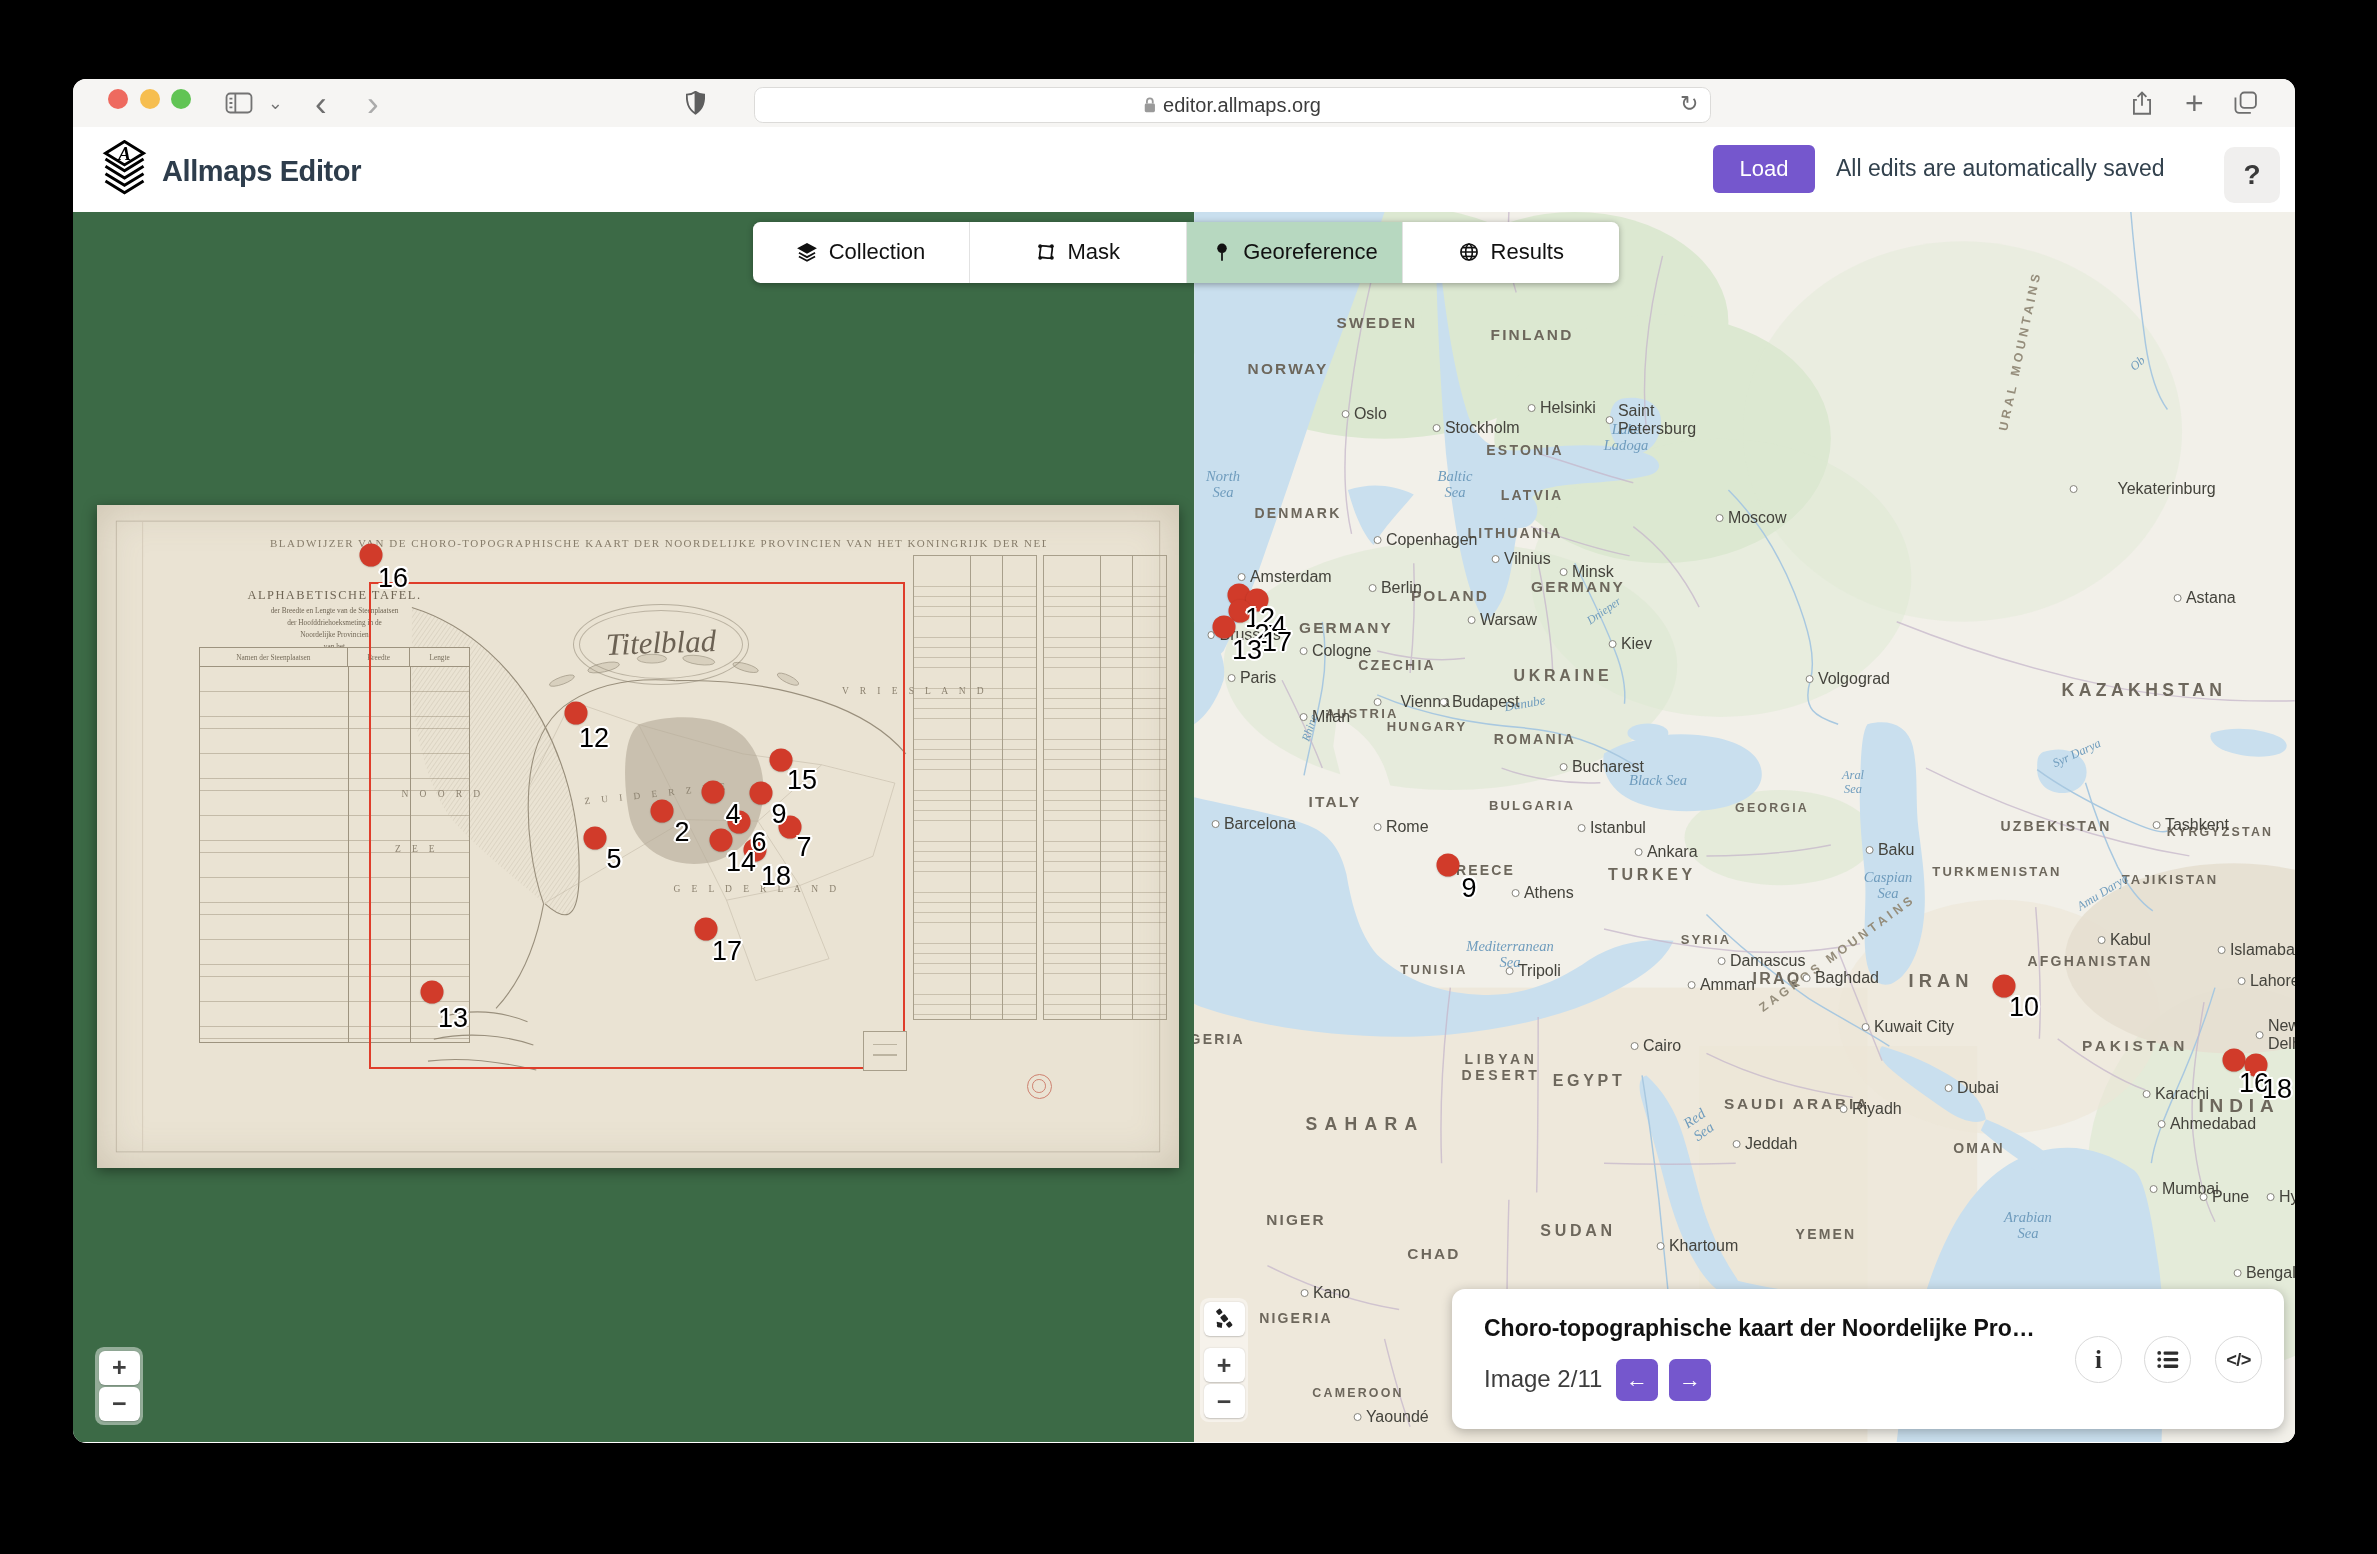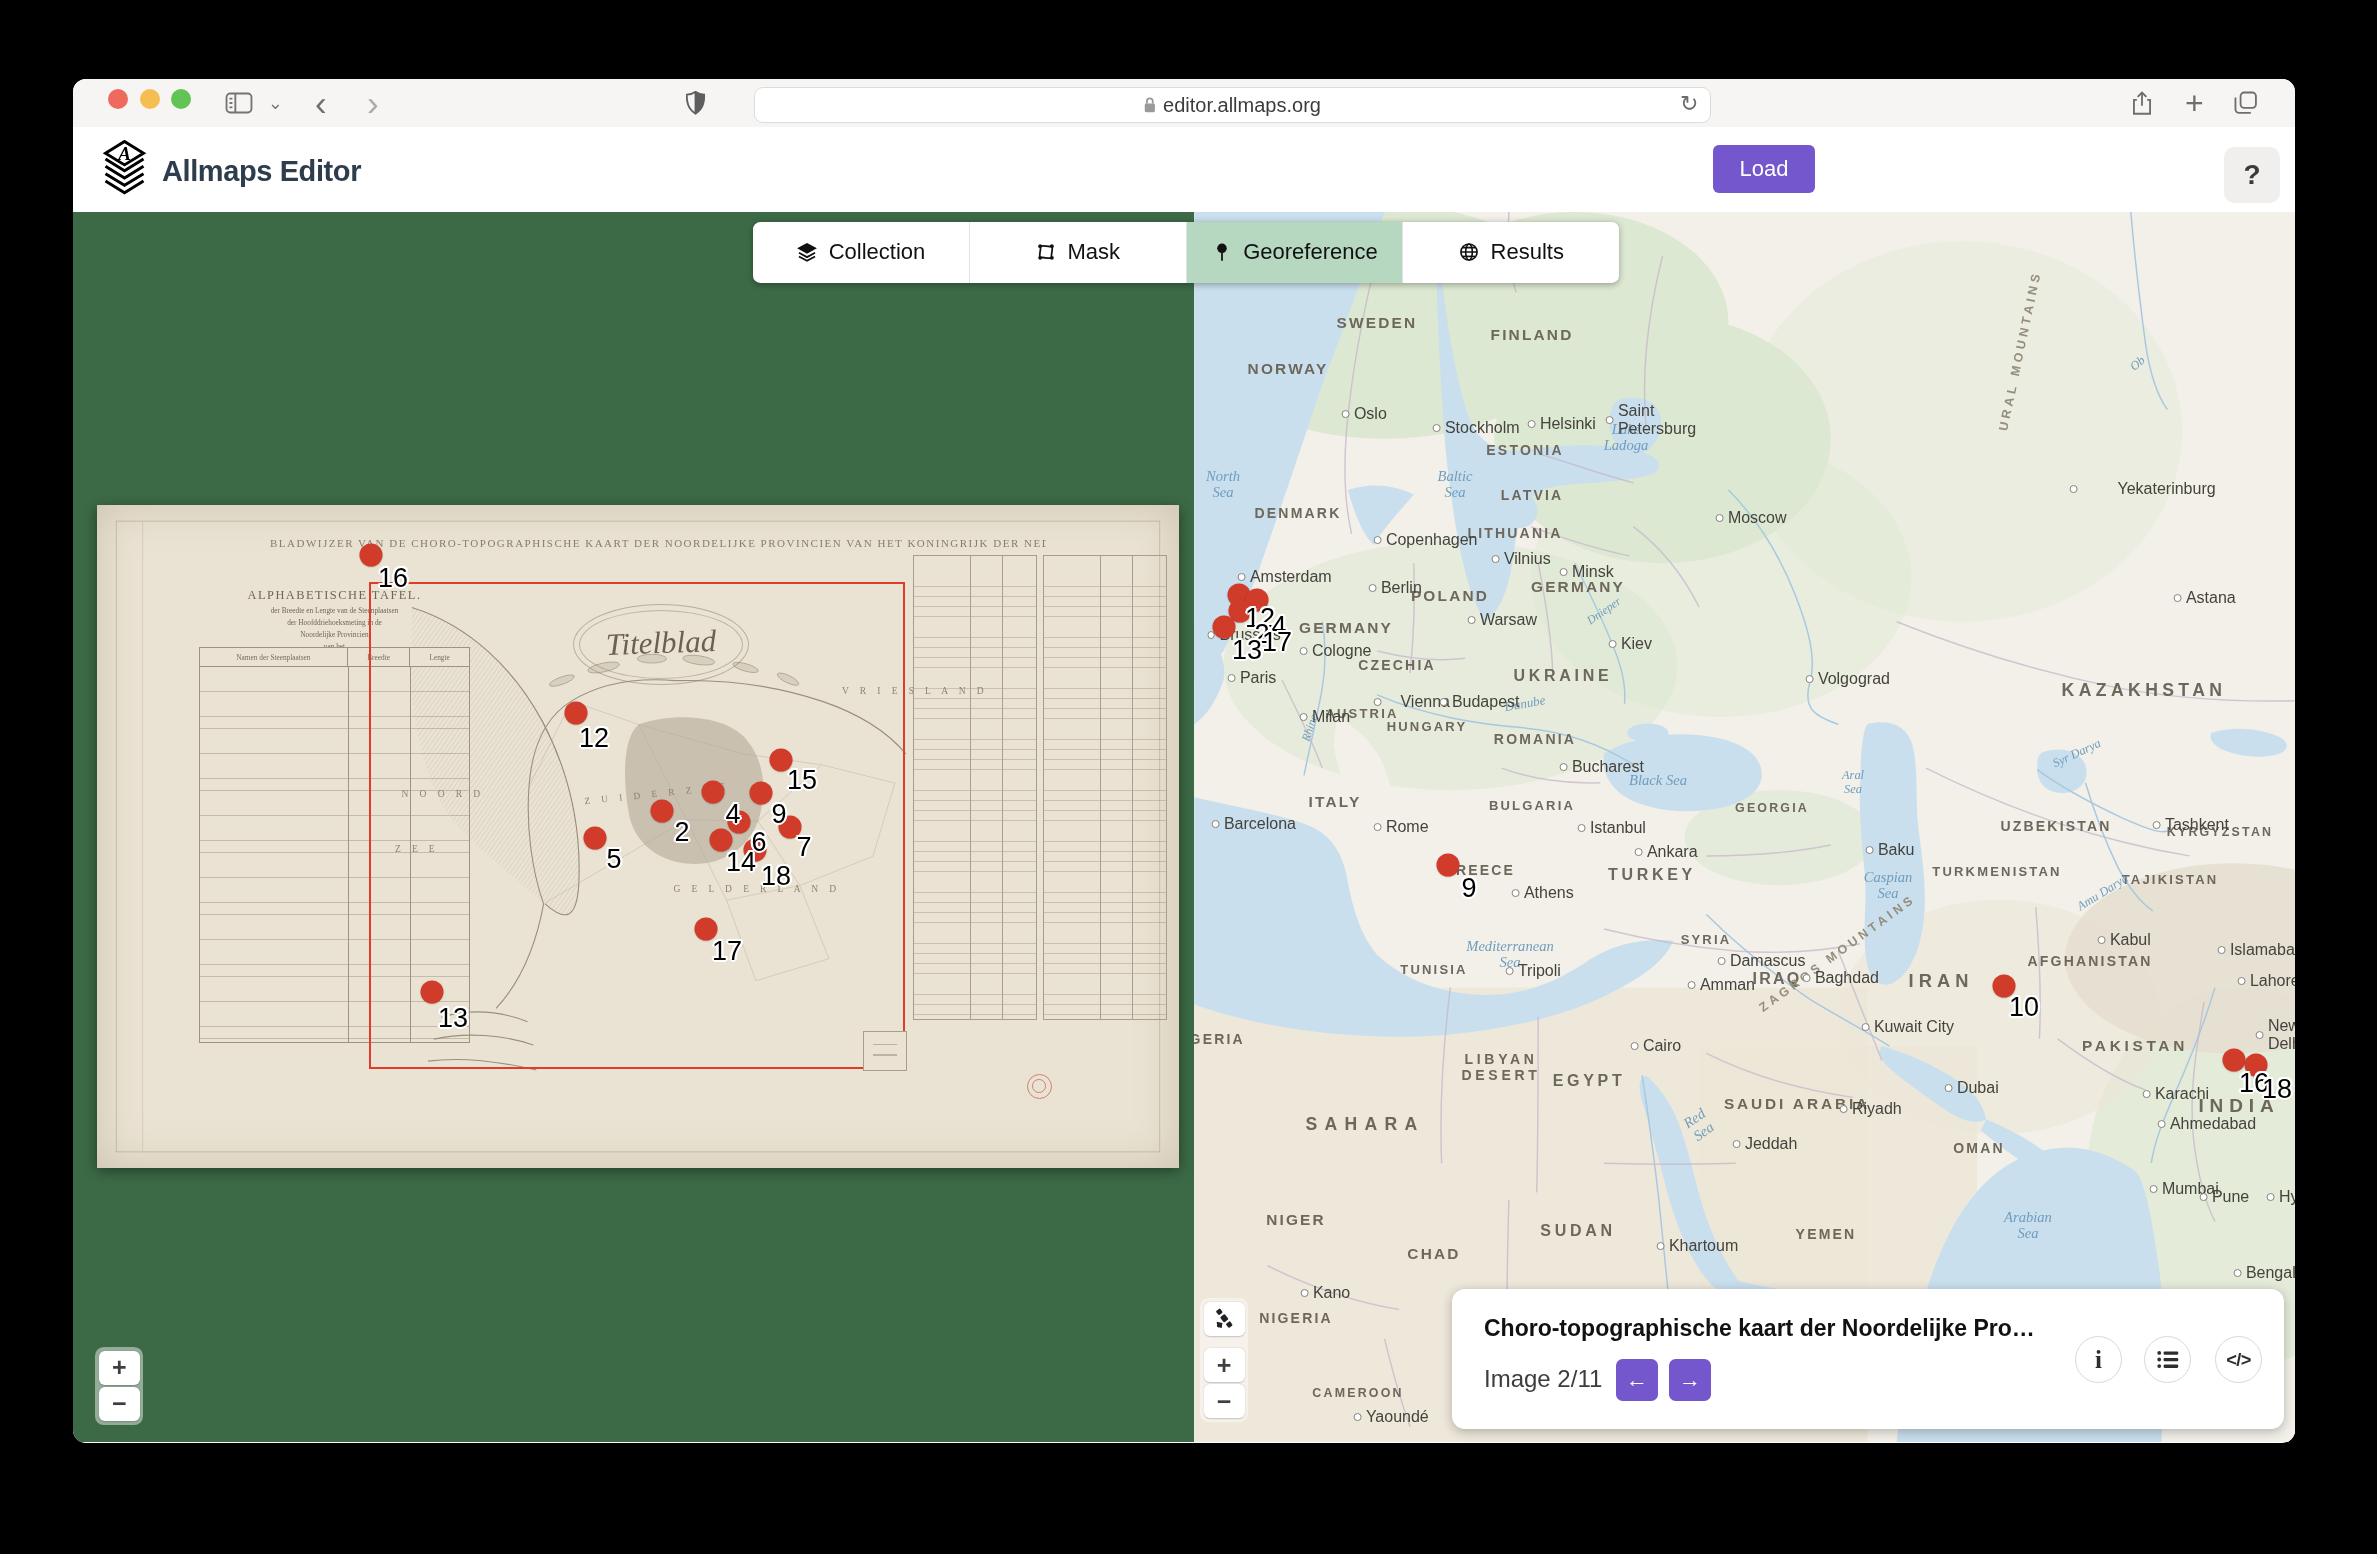--- a/index.html
+++ b/index.html
@@ -149,20 +149,21 @@
         <path d="M20 1 L33 9 L20 17 L7 9 Z"></path>
         <path d="M7 13 L20 21 L33 13"></path>
         <path d="M7 18 L20 26 L33 18"></path>
         <path d="M7 23 L20 31 L33 23"></path>
         <path d="M7 28 L20 36 L33 28"></path>
       </g>
       <text x="20" y="13.5" text-anchor="middle" font-family="Liberation Serif,serif" font-style="italic" font-weight="bold" font-size="13" fill="#000">A</text>
     </svg>
     <div id="app-title">Allmaps Editor</div>
     <div id="load-btn">Load</div>
+    <div id="saved-note">All edits are automatically saved</div>
     <div id="help-btn">?</div>
   </div>
 
   <div id="content">
 
     <div id="left-panel">
       <div id="paper">
         <svg width="1082" height="663" viewBox="0 0 1478 906">
           <defs>
             <pattern id="hatch" width="5" height="5" patternTransform="rotate(35)" patternUnits="userSpaceOnUse">
@@ -448,21 +449,21 @@
           <div class="lbl water" style="left: 909px; top: 681px; font-size: 12.4px; transform: translate(-50%, -50%) rotate(-32deg);">Amu Darya</div>
           <div class="lbl water" style="left: 331px; top: 492px; font-size: 13px; transform: translate(-50%, -50%) rotate(-10deg);">Danube</div>
           <div class="lbl water" style="left: 116px; top: 516px; font-size: 11.7px; transform: translate(-50%, -50%) rotate(-72deg);">Rhine</div>
           <div class="lbl water" style="left: 410px; top: 399px; font-size: 11.7px; transform: translate(-50%, -50%) rotate(-35deg);">Dnieper</div>
           <div class="lbl water" style="left: 944px; top: 152px; font-size: 12.4px; transform: translate(-50%, -50%) rotate(-40deg);">Ob</div>
           <div class="lbl city" style="left: 48px; top: 365px; transform: translate(-4.4px, -50%);"><span class="cdot"></span><span class="ctext">Amsterdam</span></div>
           <div class="lbl city" style="left: 17.6px; top: 423px; transform: translate(-4.4px, -50%);"><span class="cdot"></span><span class="ctext">Brussels</span></div>
           <div class="lbl city" style="left: 110px; top: 439px; transform: translate(-4.4px, -50%);"><span class="cdot"></span><span class="ctext">Cologne</span></div>
           <div class="lbl city" style="left: 152px; top: 202px; transform: translate(-4.4px, -50%);"><span class="cdot"></span><span class="ctext">Oslo</span></div>
           <div class="lbl city" style="left: 243px; top: 216px; transform: translate(-4.4px, -50%);"><span class="cdot"></span><span class="ctext">Stockholm</span></div>
-          <div class="lbl city" style="left: 338px; top: 212px; transform: translate(-4.4px, -50%);"><span class="cdot"></span><span class="ctext">Helsinki</span></div>
+          <div class="lbl city" style="left: 338px; top: 196px; transform: translate(-4.4px, -50%);"><span class="cdot"></span><span class="ctext">Helsinki</span></div>
           <div class="lbl city" style="left: 416px; top: 208px; transform: translate(-4.4px, -50%);"><span class="cdot"></span><span class="ctext">Saint
 Petersburg</span></div>
           <div class="lbl city" style="left: 184px; top: 328px; transform: translate(-4.4px, -50%);"><span class="cdot"></span><span class="ctext">Copenhagen</span></div>
           <div class="lbl city" style="left: 526px; top: 306px; transform: translate(-4.4px, -50%);"><span class="cdot"></span><span class="ctext">Moscow</span></div>
           <div class="lbl city" style="left: 370px; top: 360px; transform: translate(-4.4px, -50%);"><span class="cdot"></span><span class="ctext">Minsk</span></div>
           <div class="lbl city" style="left: 302px; top: 347px; transform: translate(-4.4px, -50%);"><span class="cdot"></span><span class="ctext">Vilnius</span></div>
           <div class="lbl city" style="left: 278px; top: 408px; transform: translate(-4.4px, -50%);"><span class="cdot"></span><span class="ctext">Warsaw</span></div>
           <div class="lbl city" style="left: 179px; top: 376px; transform: translate(-4.4px, -50%);"><span class="cdot"></span><span class="ctext">Berlin</span></div>
           <div class="lbl city" style="left: 419px; top: 432px; transform: translate(-4.4px, -50%);"><span class="cdot"></span><span class="ctext">Kiev</span></div>
           <div class="lbl city" style="left: 184px; top: 490px; transform: translate(-4.4px, -50%); gap: 19px;"><span class="cdot"></span><span class="ctext">Vienna</span></div>

